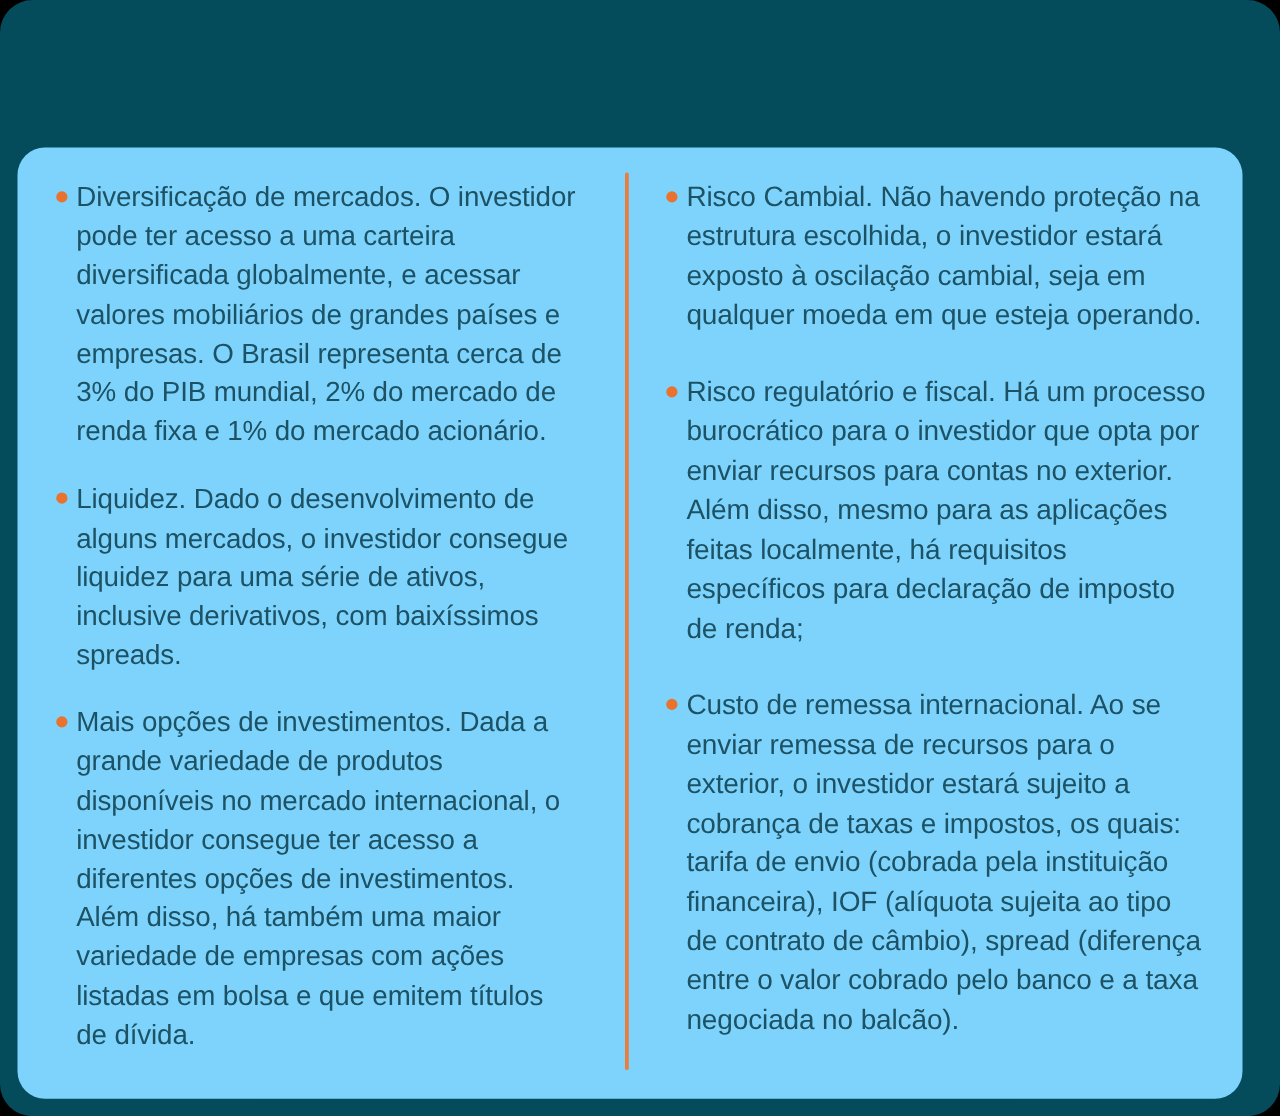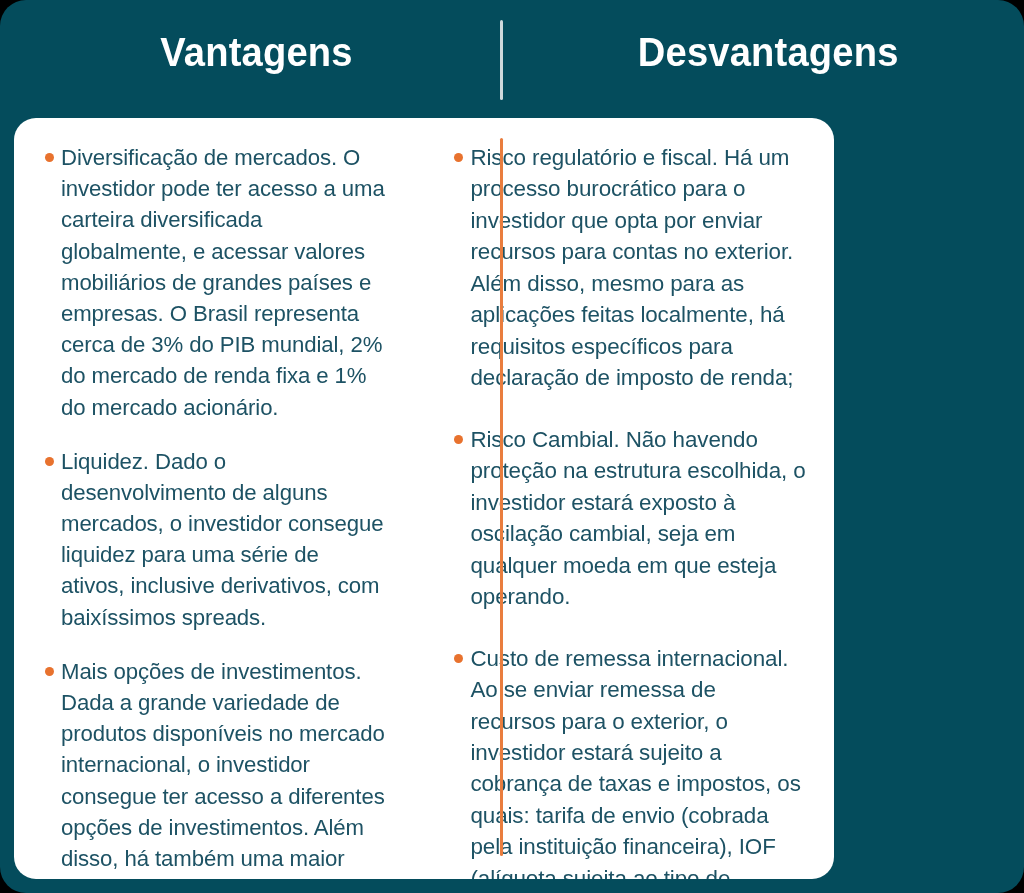--- a/index.html
+++ b/index.html
@@ -62,23 +62,23 @@
     height: 80px;
     background: #CFD9DC;
     border-radius: 2px;
   }
 
   
   .panel {
     position: absolute;
     left: 14px;
     top: 118px;
-    width: 820px;
+    width: 980px;
     height: 761px;
-    background: #ffffff;
+    background: #7dd3fc;
     border-radius: 22px;
     box-sizing: border-box;
     overflow: hidden;
   }
 
   .panel-inner {
     position: relative;
     width: 100%;
     height: 100%;
     display: flex;
@@ -138,29 +138,20 @@
   .bullet-text {
     flex: 1 1 auto;
     letter-spacing: -0.1px;
   }
 </style>
 </head>
 <body>
 
 <div class="card">
 
-  <div class="header">
-    <div class="header-col">
-      <div class="header-title">Vantagens</div>
-    </div>
-    <div class="header-col">
-      <div class="header-title">Desvantagens</div>
-    </div>
-    <div class="header-divider"></div>
-  </div>
 
   <div class="panel">
     <div class="panel-inner">
 
       <div class="col col-left">
 
         <div class="bullet-item">
           <span class="bullet-dot"></span>
           <span class="bullet-text">Diversificação de mercados. O investidor pode ter acesso a uma carteira diversificada globalmente, e acessar valores mobiliários de grandes países e empresas. O Brasil representa cerca de 3% do PIB mundial, 2% do mercado de renda fixa e 1% do mercado acionário.</span>
         </div>
@@ -174,26 +165,26 @@
           <span class="bullet-dot"></span>
           <span class="bullet-text">Mais opções de investimentos. Dada a grande variedade de produtos disponíveis no mercado internacional, o investidor consegue ter acesso a diferentes opções de investimentos. Além disso,  há também uma maior variedade de empresas com ações listadas em bolsa e que emitem títulos de dívida.</span>
         </div>
 
       </div>
 
       <div class="col col-right">
 
         <div class="bullet-item">
           <span class="bullet-dot"></span>
-          <span class="bullet-text">Risco regulatório e fiscal. Há um processo burocrático para o investidor que opta por enviar recursos para contas no exterior. Além disso, mesmo para as aplicações feitas localmente, há requisitos específicos para declaração de imposto de renda;</span>
+          <span class="bullet-text">Risco Cambial. Não havendo proteção na estrutura escolhida, o investidor estará exposto à oscilação cambial, seja em qualquer moeda em que esteja operando.</span>
         </div>
 
         <div class="bullet-item">
           <span class="bullet-dot"></span>
-          <span class="bullet-text">Risco Cambial. Não havendo proteção na estrutura escolhida, o investidor estará exposto à oscilação cambial, seja em qualquer moeda em que esteja operando.</span>
+          <span class="bullet-text">Risco regulatório e fiscal. Há um processo burocrático para o investidor que opta por enviar recursos para contas no exterior. Além disso, mesmo para as aplicações feitas localmente, há requisitos específicos para declaração de imposto de renda;</span>
         </div>
 
         <div class="bullet-item">
           <span class="bullet-dot"></span>
           <span class="bullet-text">Custo de remessa internacional. Ao se enviar remessa de recursos para o exterior, o investidor estará sujeito a cobrança de taxas e impostos, os quais: tarifa de envio (cobrada pela instituição financeira), IOF (alíquota sujeita ao tipo de contrato de câmbio), spread (diferença entre o valor cobrado pelo banco e a taxa negociada no balcão).</span>
         </div>
 
       </div>
 
       <div class="body-divider"></div>

